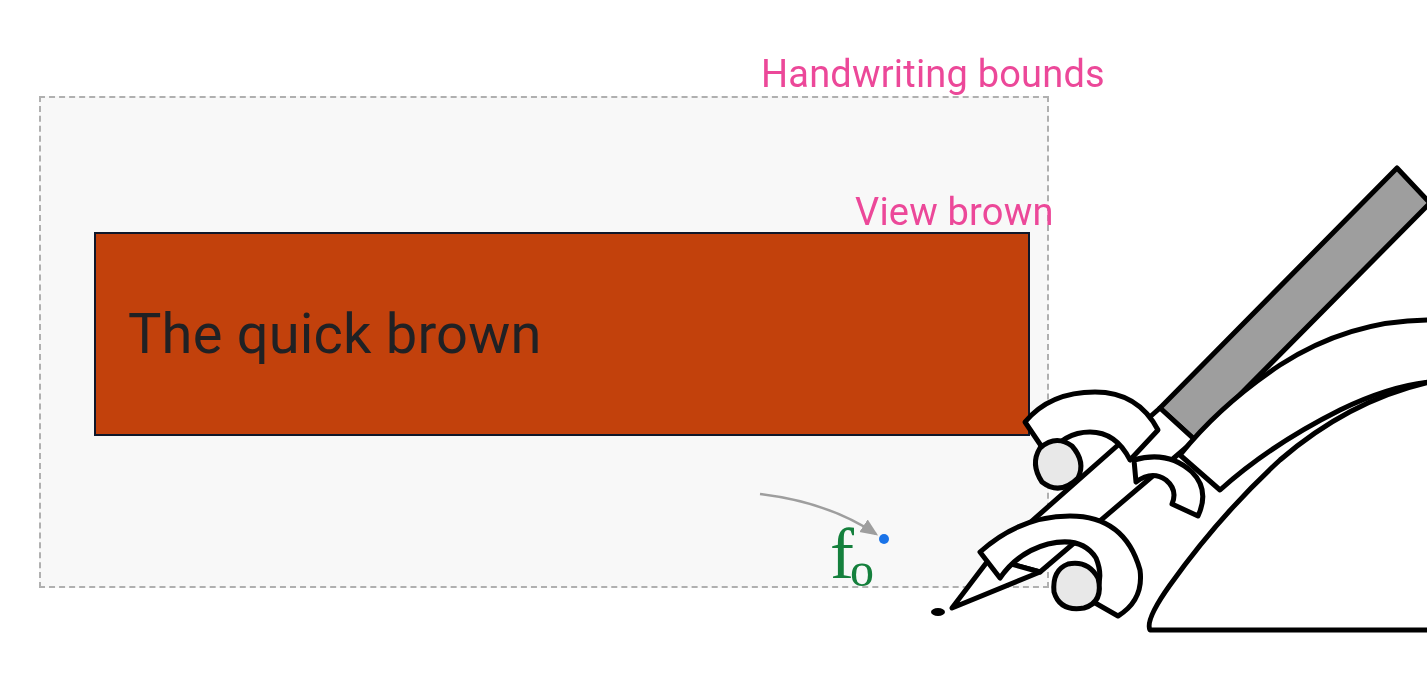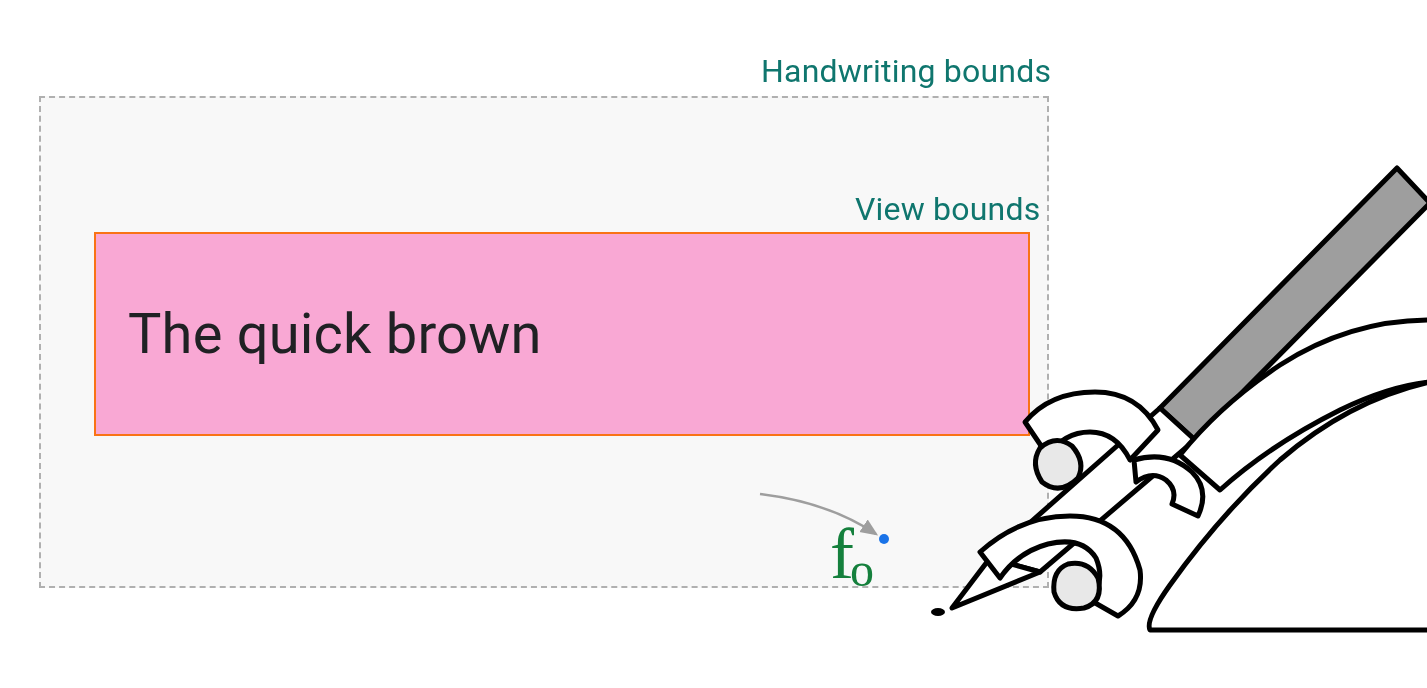--- a/index.html
+++ b/index.html
@@ -11,43 +11,43 @@
     font-family: -apple-system, "Segoe UI", Roboto, "Helvetica Neue", Arial, sans-serif;
     overflow: hidden;
   }
   .stage {
     position: relative;
     width: 1427px;
     height: 688px;
   }
   .label {
     position: absolute;
-    color: #0f766e;
-    font-size: 32px;
+    color: #ec4899;
+    font-size: 38px;
     letter-spacing: 0.2px;
     white-space: nowrap;
   }
   .hw-bounds {
     position: absolute;
     left: 39px;
     top: 96px;
     width: 1010px;
     height: 492px;
     background: #f8f8f8;
     border: 2px dashed #b0b0b0;
     box-sizing: border-box;
   }
   .view-bounds {
     position: absolute;
     left: 94px;
     top: 232px;
     width: 936px;
     height: 204px;
-    background: #f9a8d4;
-    border: 2px solid #f97316;
+    background: #c2410c;
+    border: 2px solid #0f172a;
     box-sizing: border-box;
     display: flex;
     align-items: center;
   }
   .view-text {
     font-size: 56px;
     color: #202124;
     padding-left: 32px;
     letter-spacing: 0.2px;
   }
@@ -95,21 +95,21 @@
 </style>
 </head>
 <body>
 
 <div class="stage">
 
   <div class="label" style="left:761px; top:52px;">Handwriting bounds</div>
 
   <div class="hw-bounds"></div>
 
-  <div class="label" style="left:855px; top:190px;">View bounds</div>
+  <div class="label" style="left:855px; top:190px;">View brown</div>
 
   <div class="view-bounds">
     <span class="view-text">The quick brown</span>
   </div>
 
 
   <svg class="arrow-svg" viewBox="0 0 140 60">
     <defs>
       <marker id="arrowhead" markerWidth="8" markerHeight="8" refX="6" refY="3" orient="auto">
         <path d="M0,0 L7,3 L0,6 Z" fill="#9e9e9e"></path>

